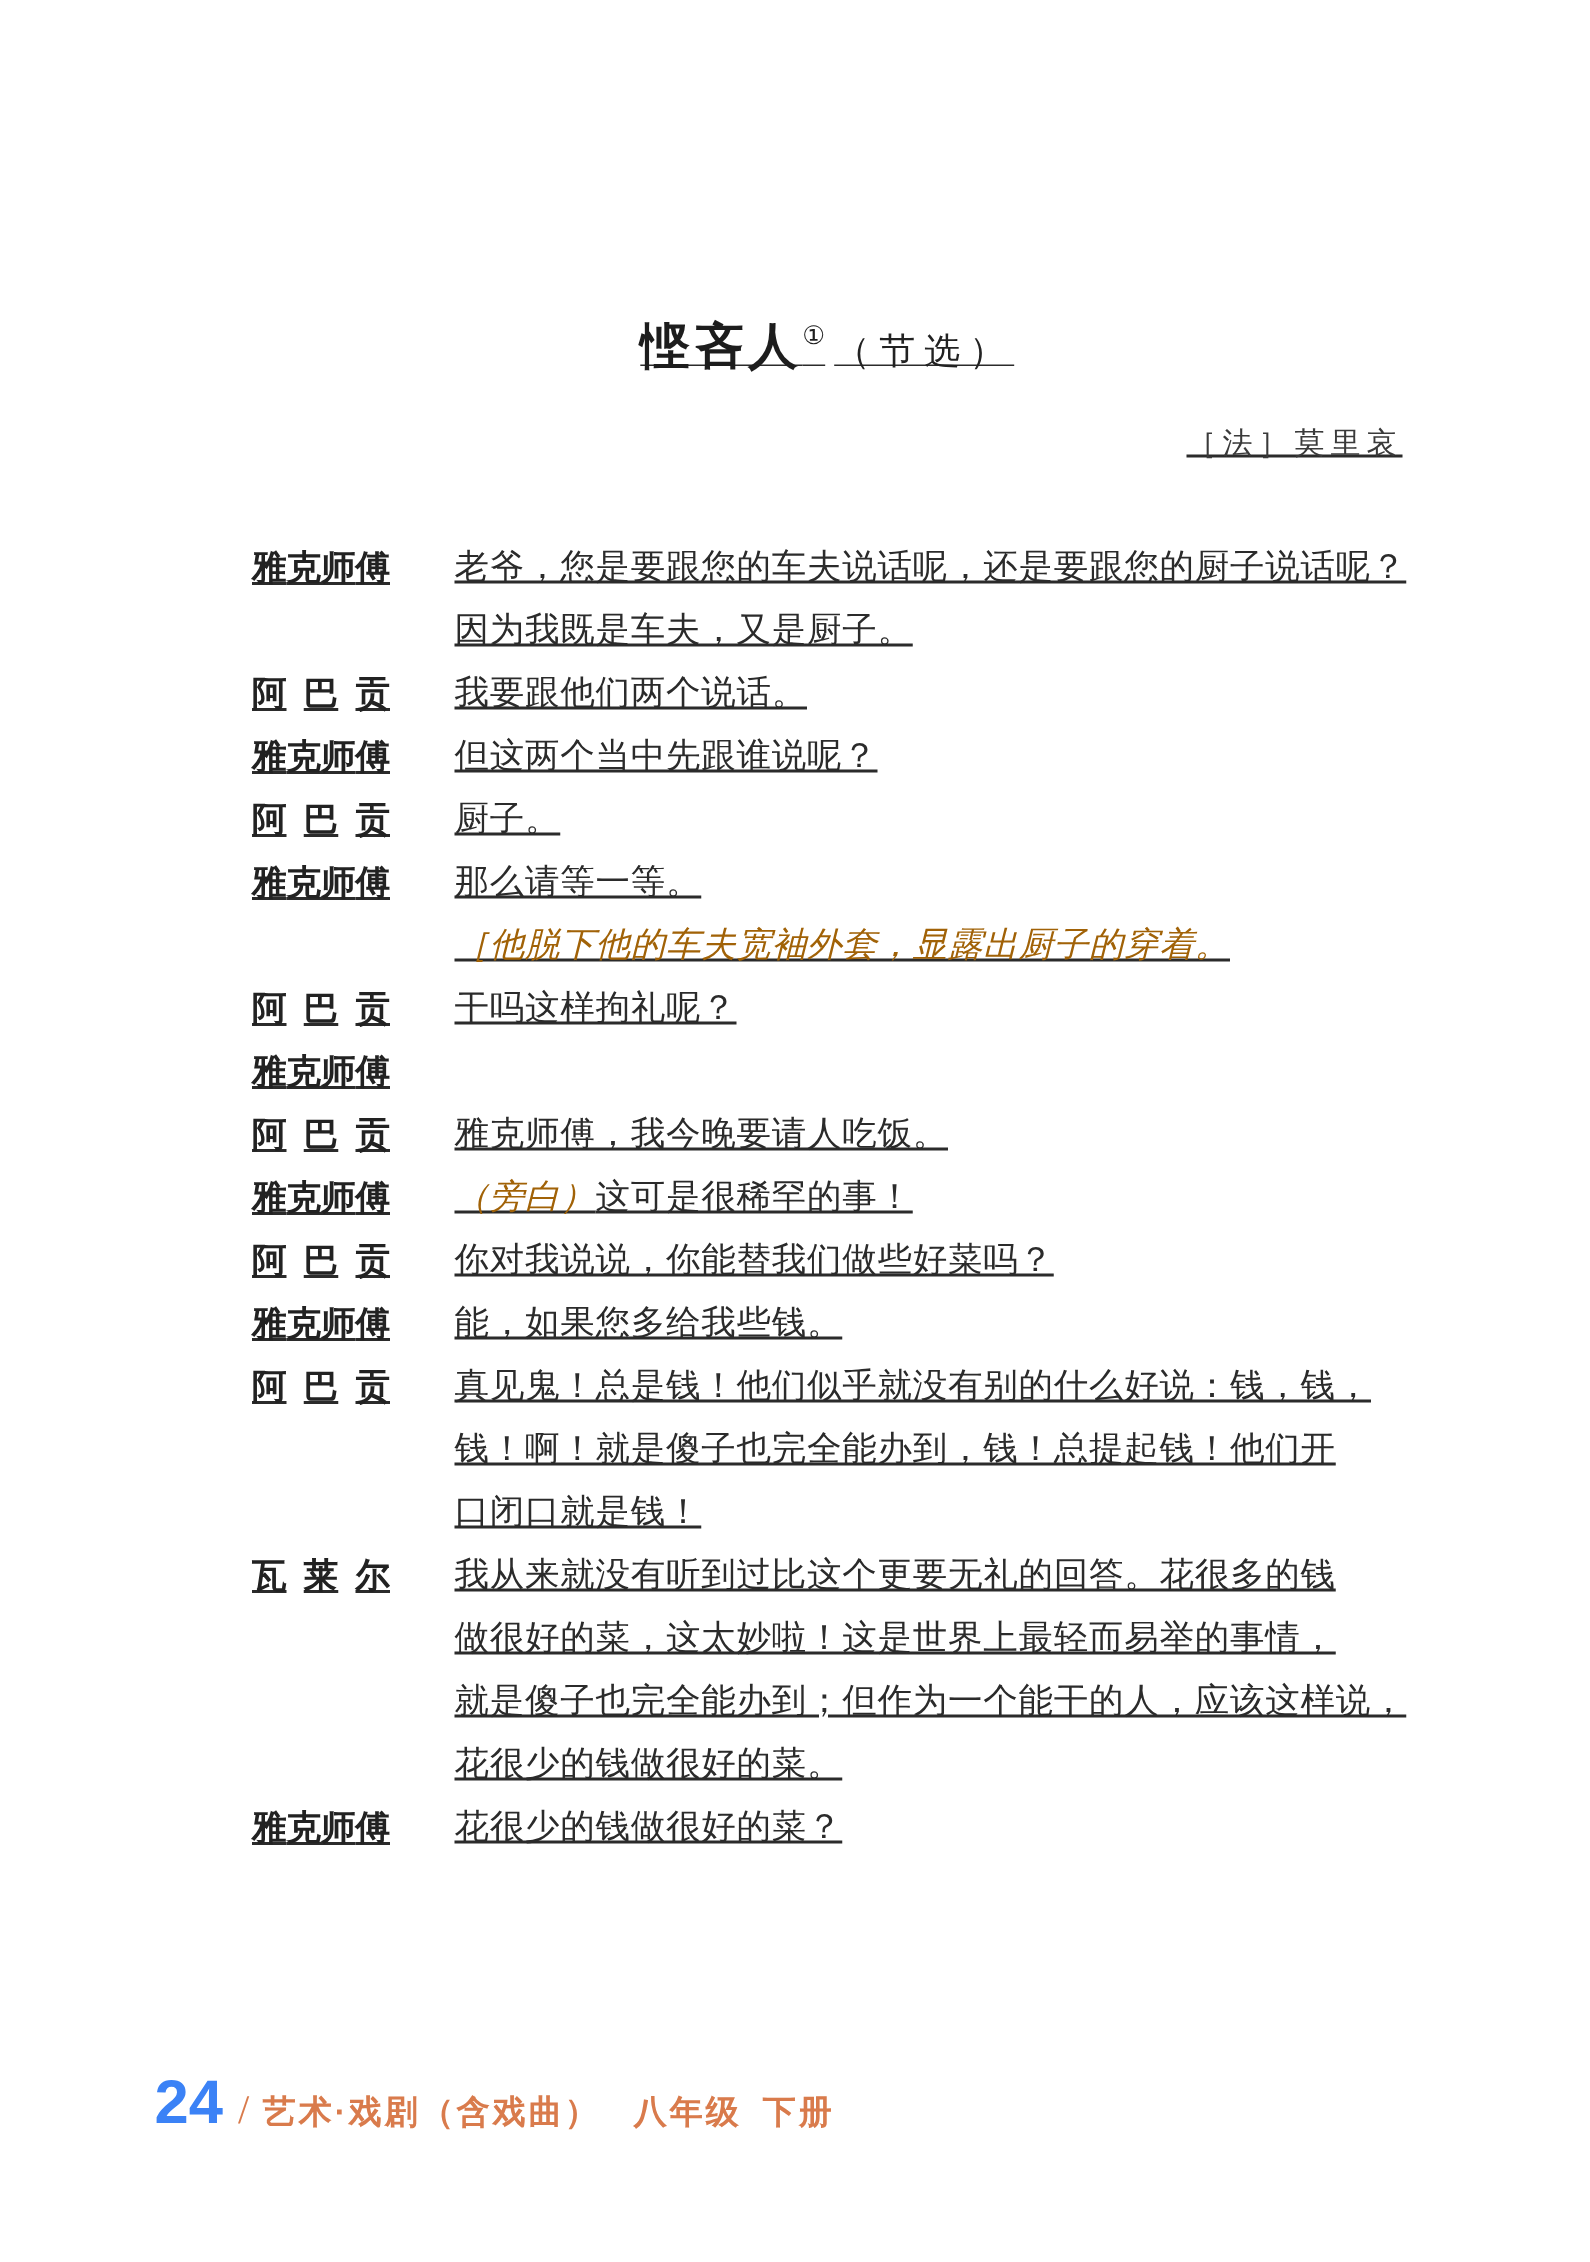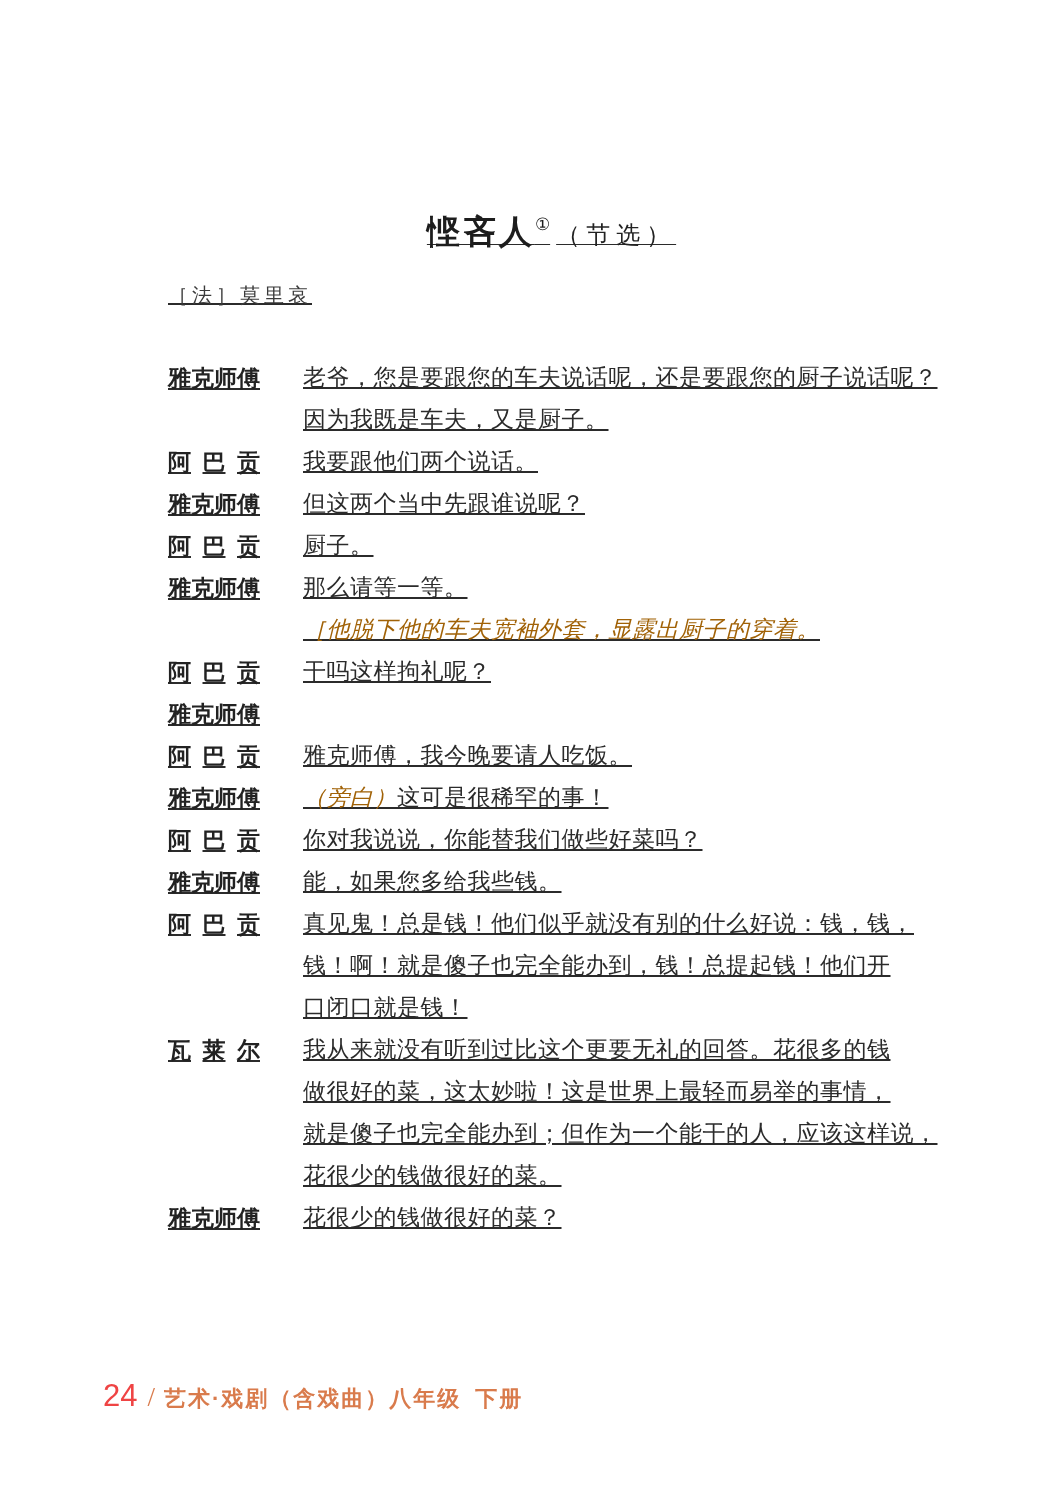--- a/index.html
+++ b/index.html
@@ -14,21 +14,21 @@
     box-sizing:border-box;
     padding-top:212px;
   }
   .content-col{width:767px;margin-left:168px;text-decoration:underline;}
   
   .title{text-align:center;line-height:40px;white-space:nowrap;}
   .title-main{font-size:33px;font-weight:bold;letter-spacing:3px;color:#1d1d1d;}
   .title-sup{font-size:17px;position:relative;top:-13px;color:#1d1d1d;}
   .title-sub{font-size:24px;letter-spacing:6px;margin-left:6px;color:#222;}
   
-  .author{text-align:left;margin-top:24px;font-size:20px;letter-spacing:4px;color:#3a3a3a;}
+  .author{text-align:right;margin-top:24px;font-size:20px;letter-spacing:4px;color:#3a3a3a;}
   
   .dialogue{margin-top:48px;}
   .entry{display:flex;align-items:flex-start;}
   .speaker{
     width:92px;margin-right:43px;flex:none;
     display:flex;justify-content:space-between;
     font-family:"Liberation Sans","DejaVu Sans",sans-serif;
     font-weight:bold;font-size:23px;line-height:42px;height:42px;
     color:#222;
   }
@@ -49,28 +49,28 @@
     white-space:nowrap;
   }
   .footnote-marker{margin-right:6px;}
   
   .footer{
     position:absolute;left:103px;top:1378px;
     display:flex;align-items:baseline;white-space:nowrap;
   }
   .footer-page{
     font-family:"Liberation Sans","DejaVu Sans",sans-serif;
-    font-size:31px;color:#ef4444;font-weight:400;
+    font-size:41px;color:#3b82f6;font-weight:700;
   }
   .footer-slash{color:#d97b4c;font-size:27px;margin:0 9px 0 10px;font-weight:400;}
   .footer-text{
     font-family:"Liberation Sans","DejaVu Sans",sans-serif;
     font-weight:bold;color:#d97b4c;font-size:22px;letter-spacing:2px;
   }
-  .footer-grade{}
+  .footer-grade{margin-left:22px;}
   .footer-volume{margin-left:14px;}
 </style>
 </head>
 <body>
 
 <div class="page">
 
   <div class="content-col">
     <div class="title"><span class="title-main">悭吝人</span><span class="title-sup">①</span><span class="title-sub">（节选）</span></div>
 

